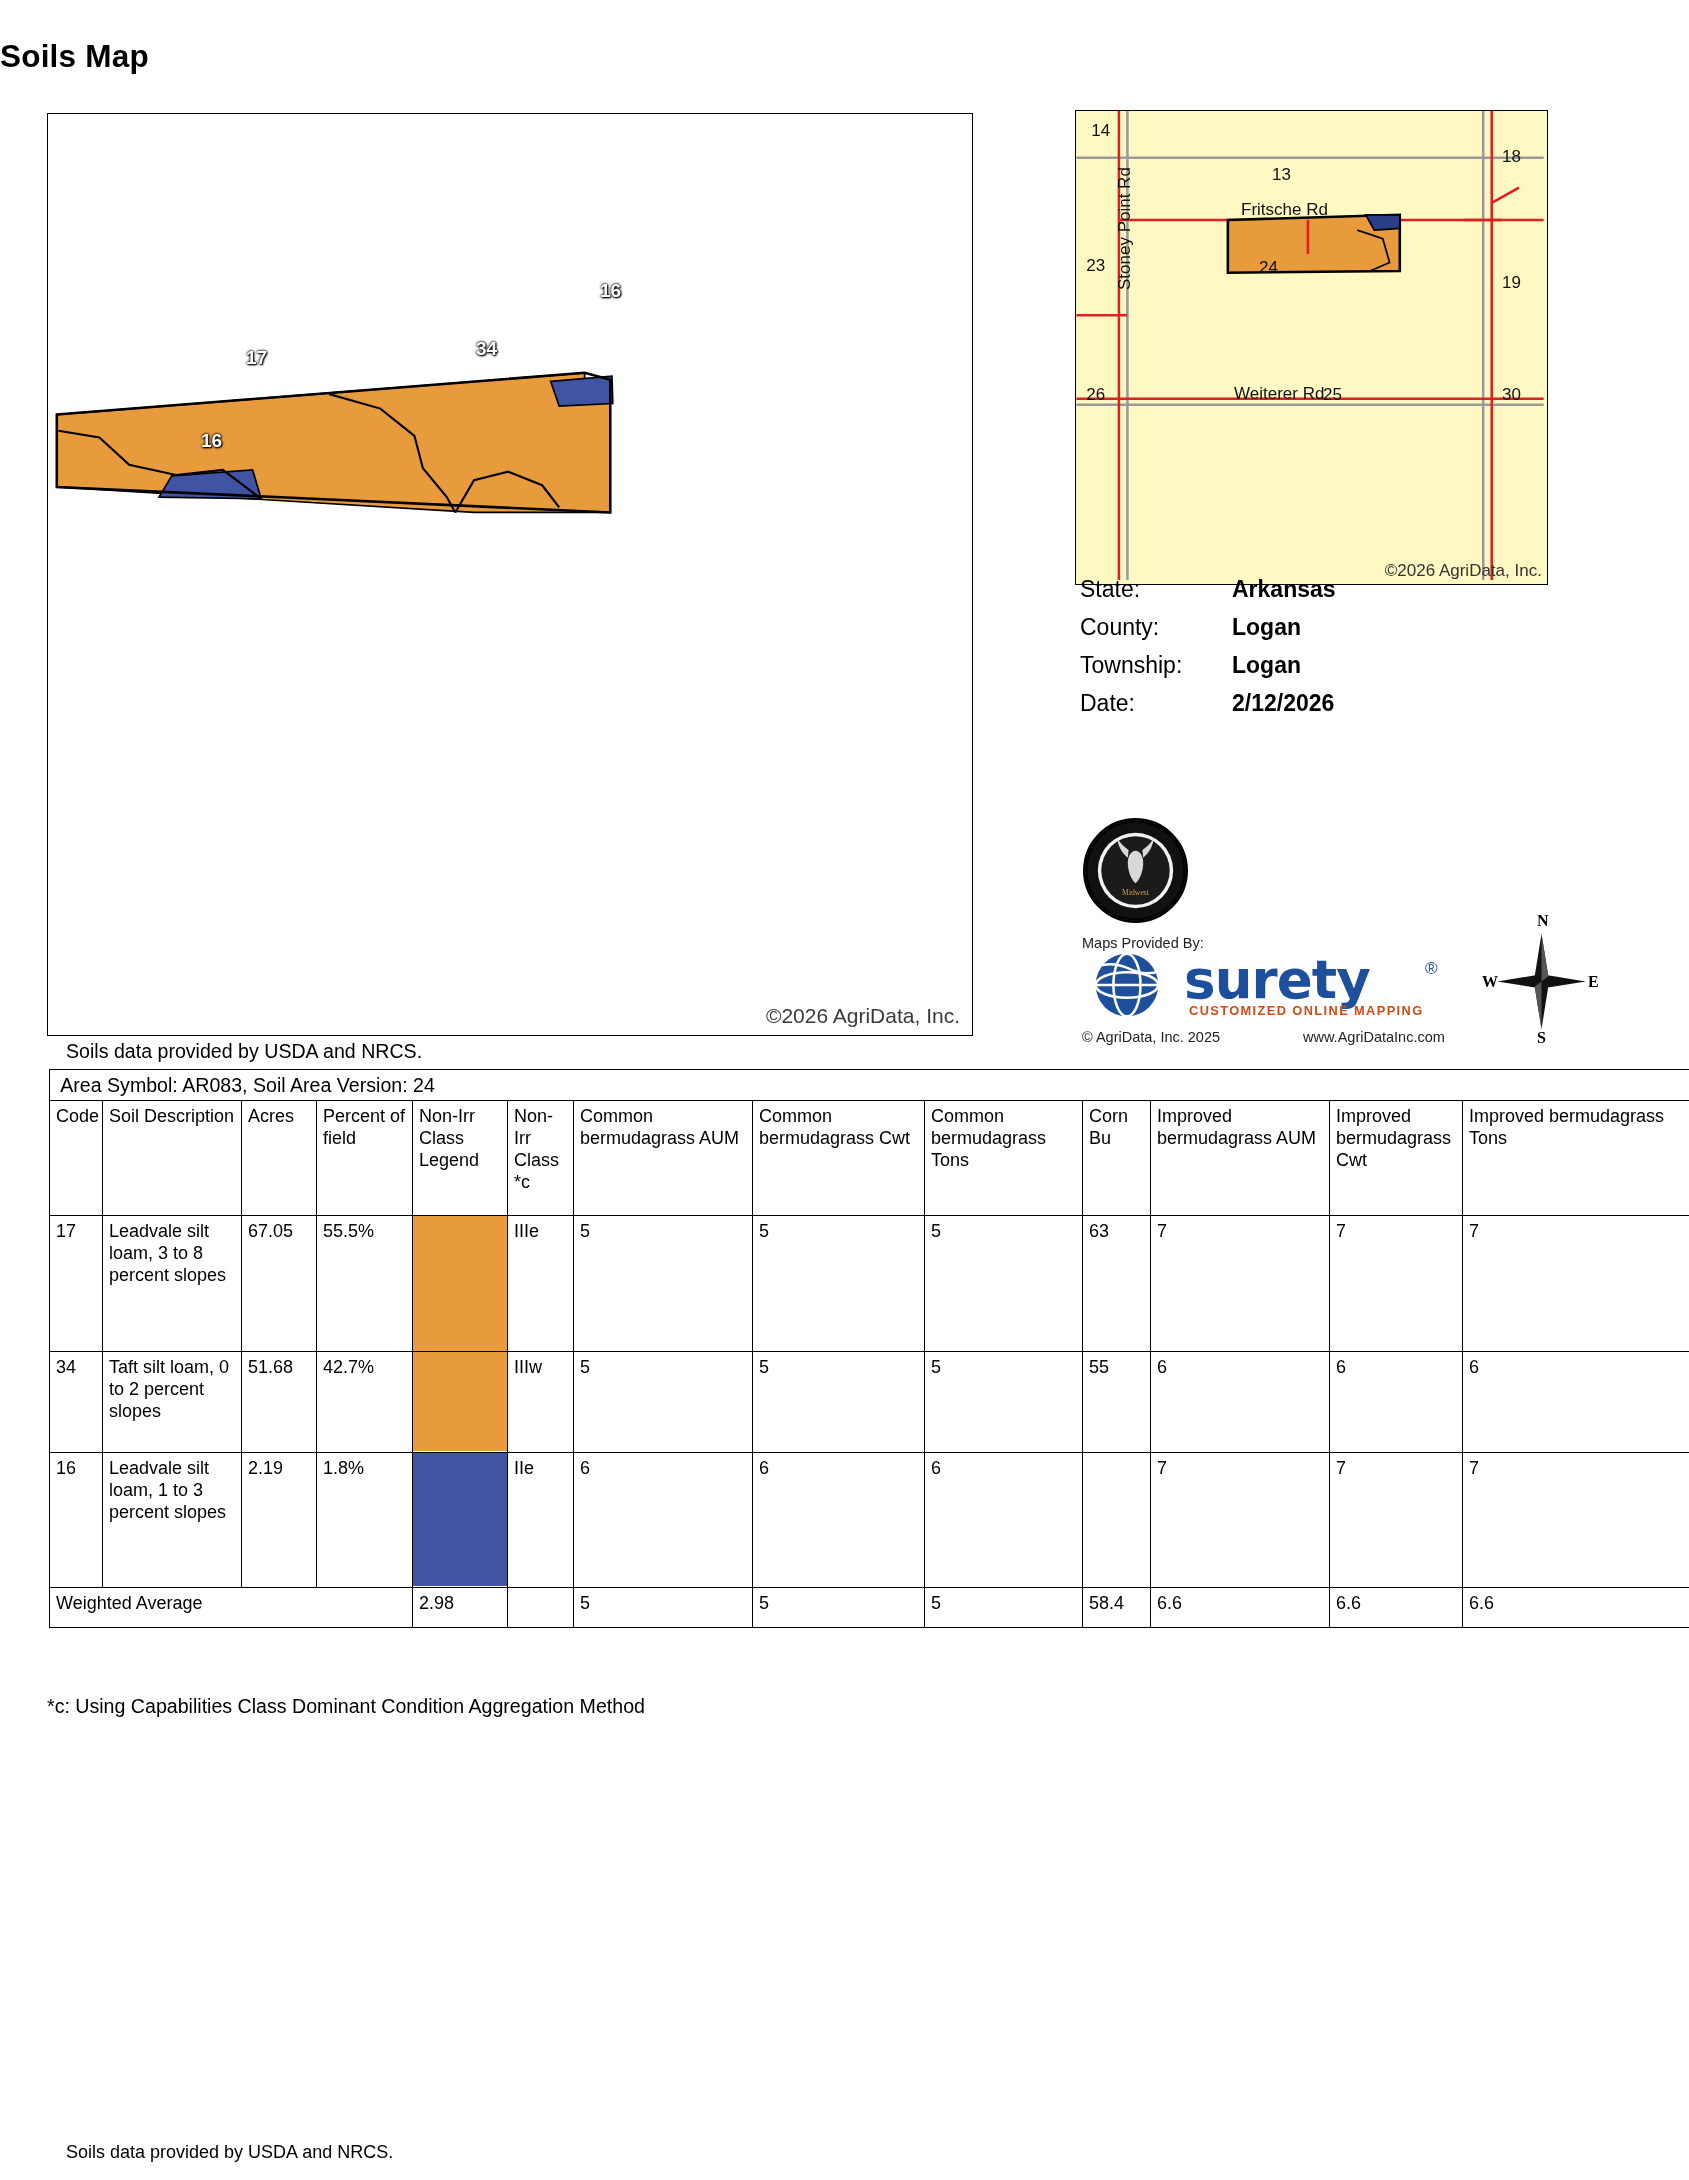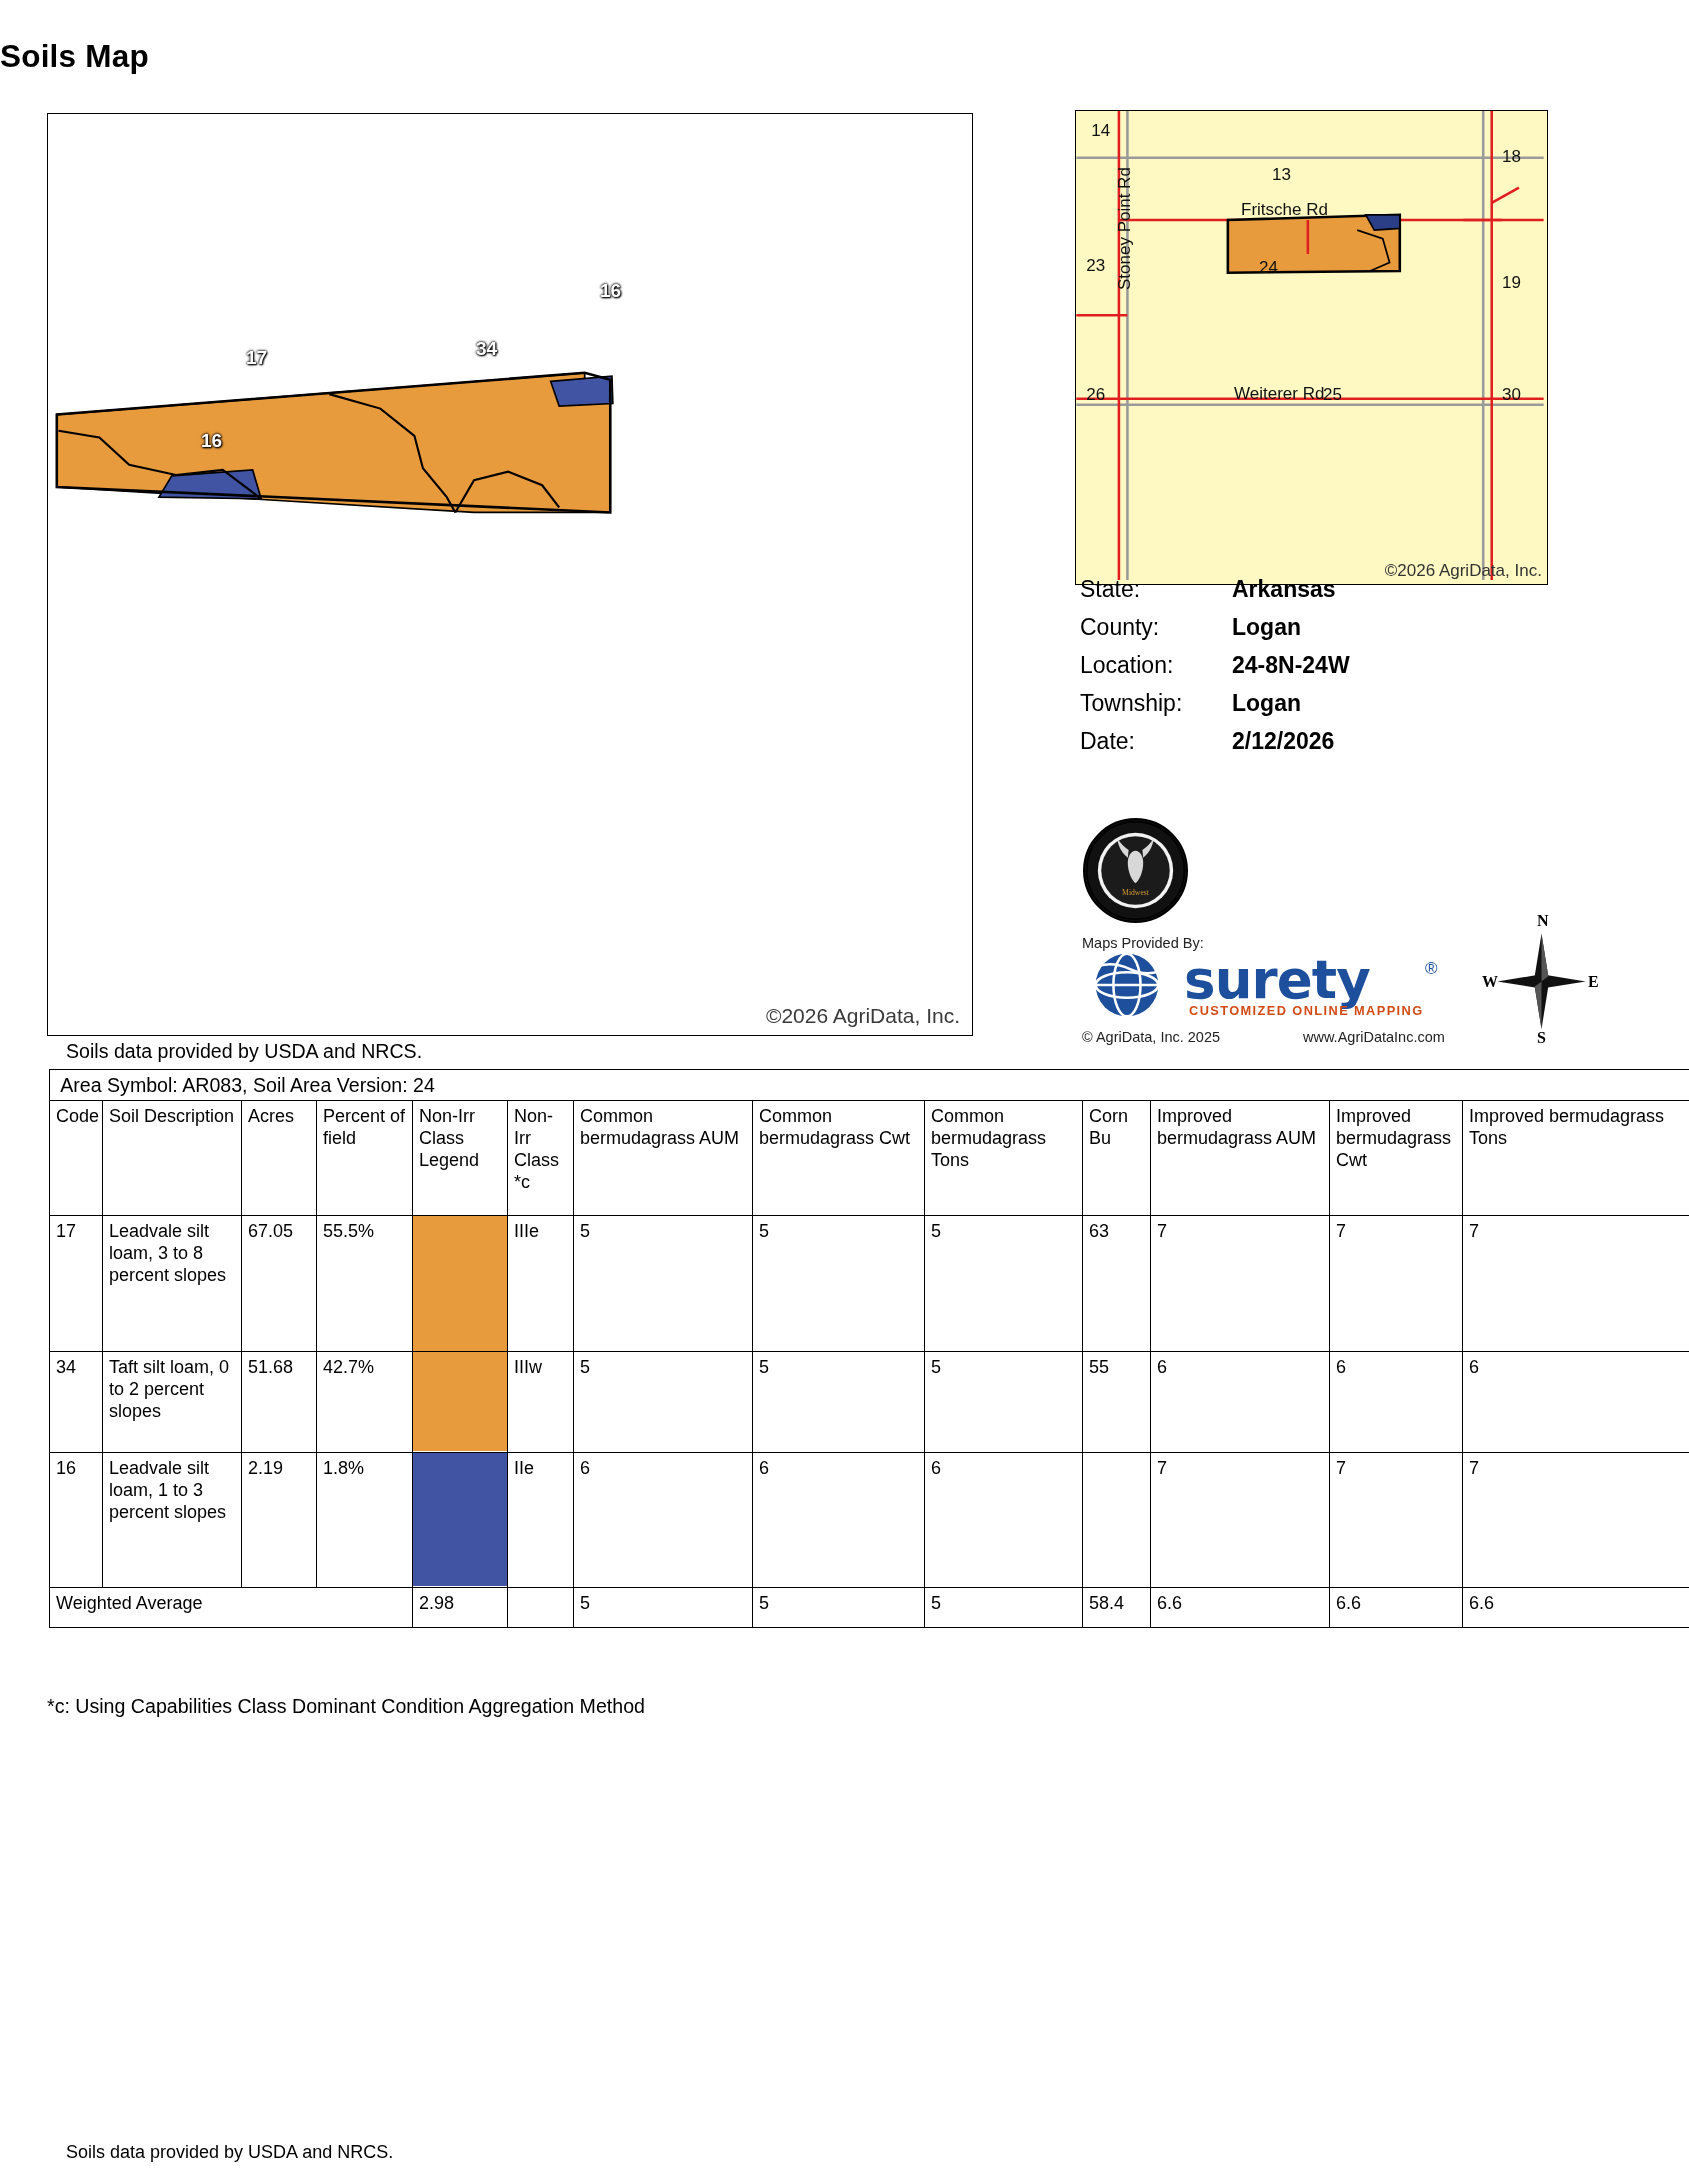--- a/index.html
+++ b/index.html
@@ -326,24 +326,20 @@
   </div>
 
   <div class="info">
     <div class="info-row">
       <div class="info-label">State:</div>
       <div class="info-value">Arkansas</div>
     </div>
     <div class="info-row">
       <div class="info-label">County:</div>
       <div class="info-value">Logan</div>
-    </div>
-    <div class="info-row">
-      <div class="info-label">Location:</div>
-      <div class="info-value">24-8N-24W</div>
     </div>
     <div class="info-row">
       <div class="info-label">Township:</div>
       <div class="info-value">Logan</div>
     </div>
     <div class="info-row">
       <div class="info-label">Date:</div>
       <div class="info-value">2/12/2026</div>
     </div>
   </div>

